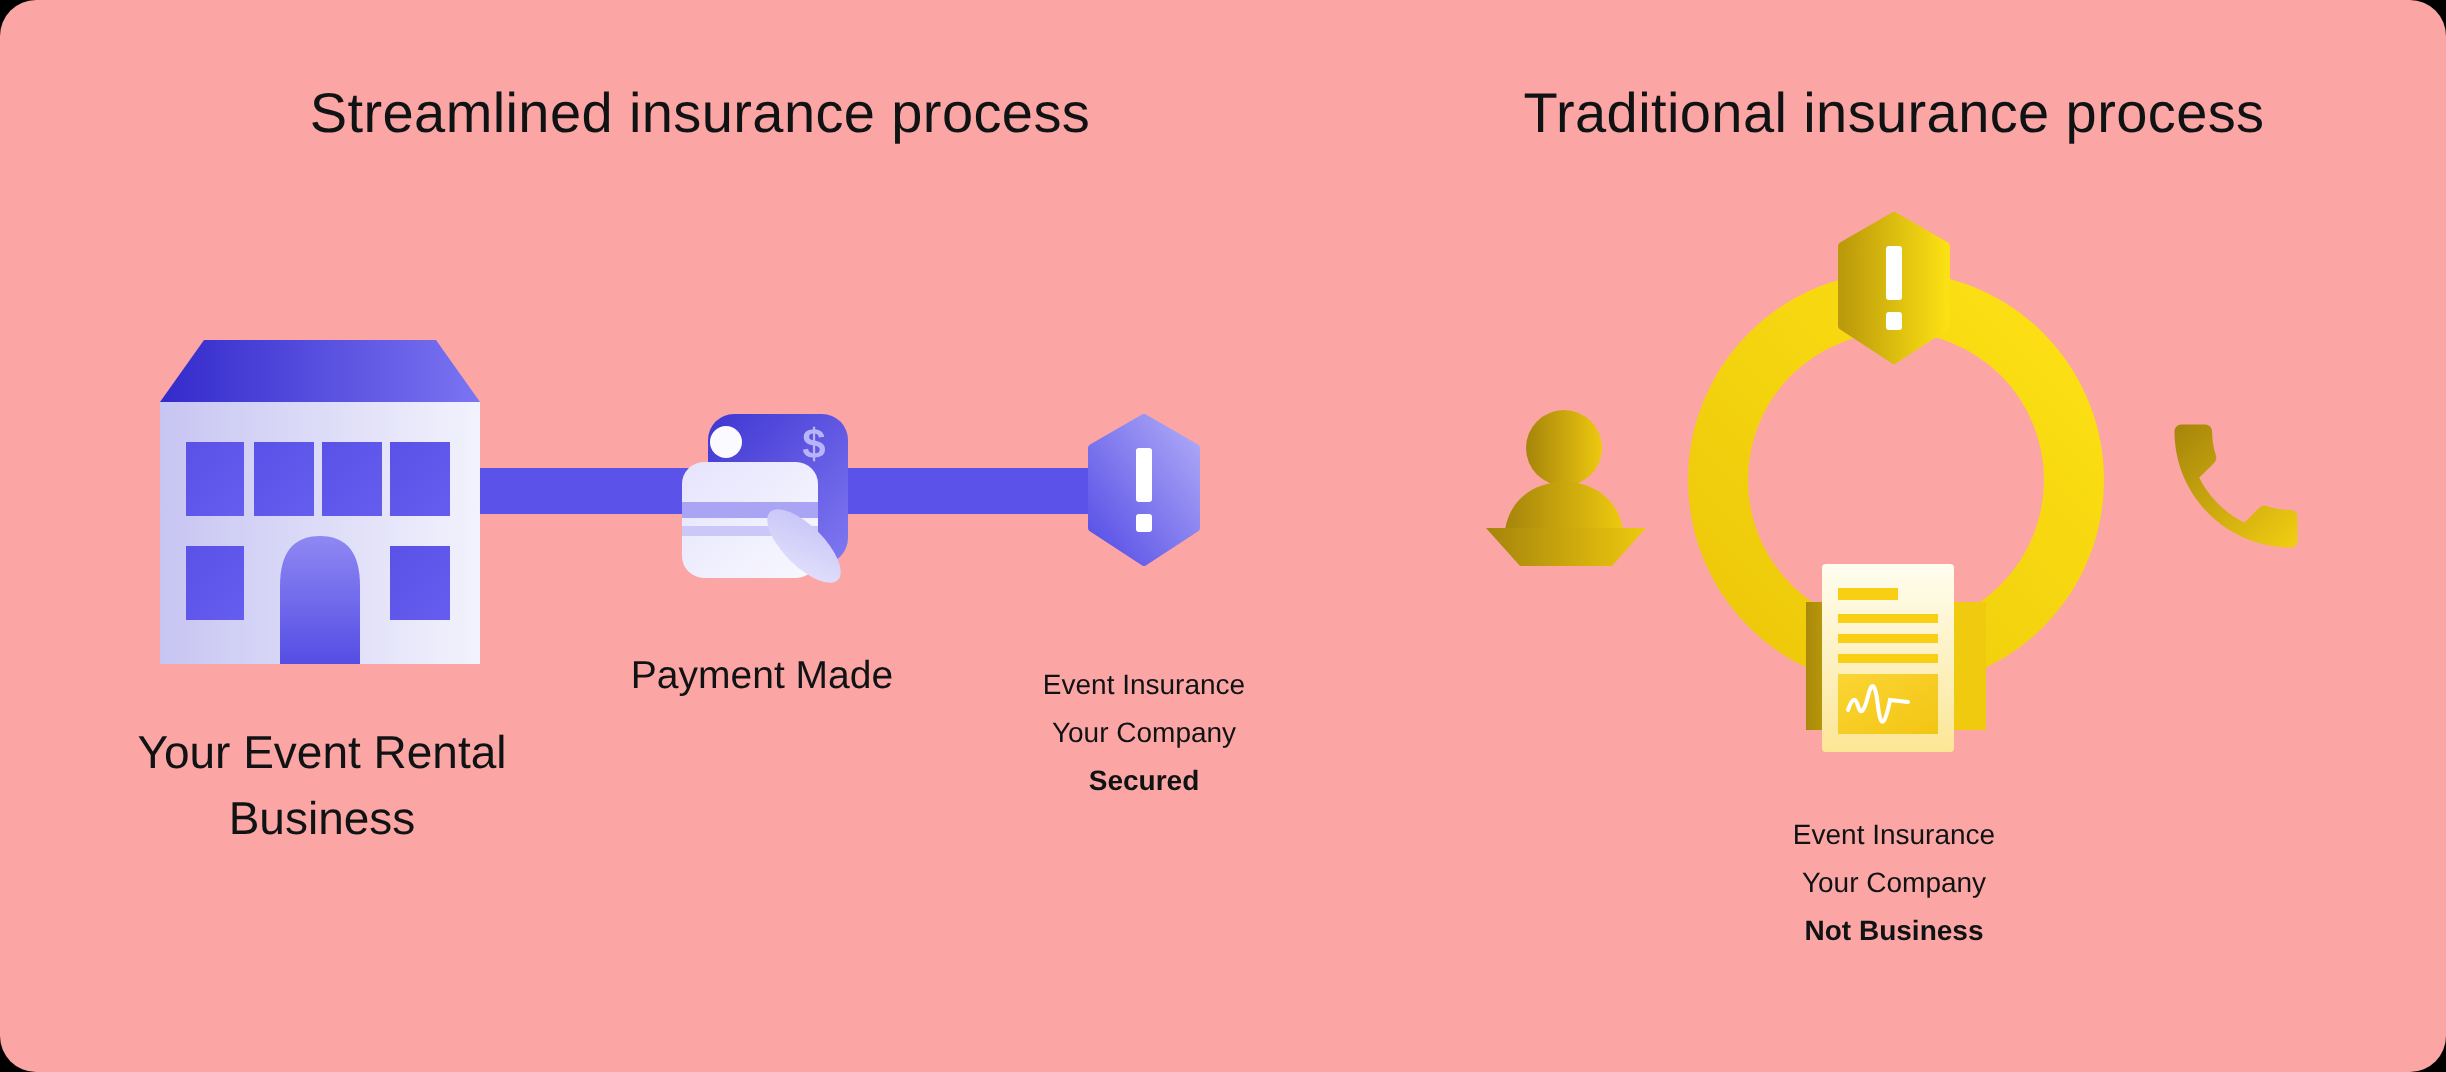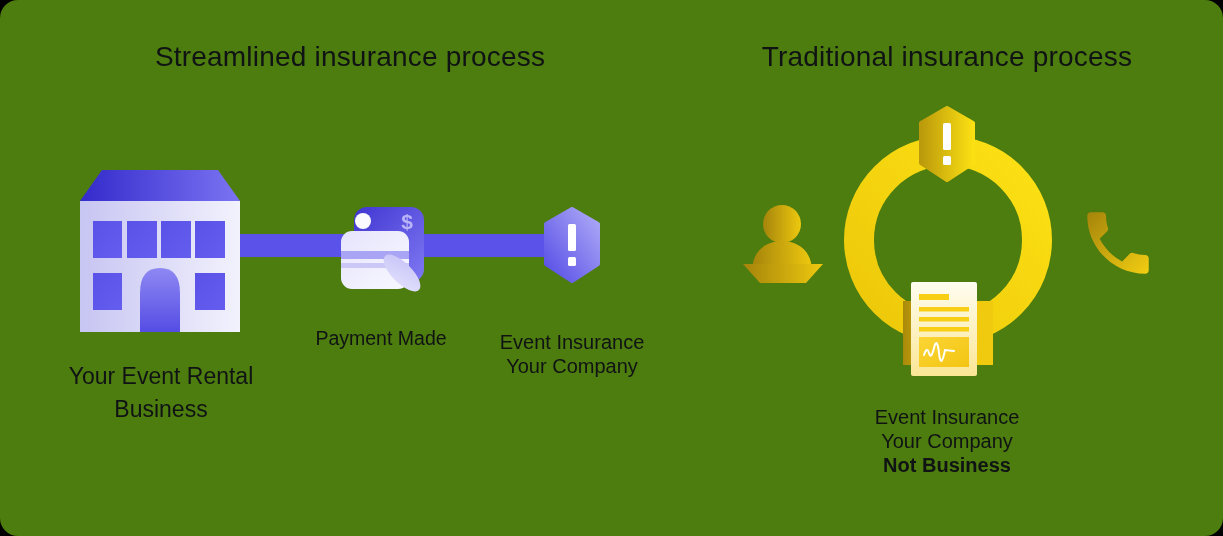--- a/index.html
+++ b/index.html
@@ -1,26 +1,26 @@
 <!DOCTYPE html>
 <html><head>
 <meta charset="utf-8">
 <style>
   html,body{margin:0;padding:0;background:#000;}
   body{width:1223px;height:536px;position:relative;overflow:hidden;
        font-family:"Liberation Sans", sans-serif;}
   .panel{position:absolute;left:0;top:0;width:1223px;height:536px;
-         background:#4d7c0f;border-radius:18px;overflow:hidden;}
+         background:#fca5a5;border-radius:18px;overflow:hidden;}
   .abs{position:absolute;}
   .title{font-size:28px;font-weight:500;color:#101314;text-align:center;
          letter-spacing:0.2px;}
   .label{color:#101314;text-align:center;}
   .lbl-md{font-size:19.5px;}
   .lbl-lg{font-size:23px;line-height:33px;}
-  .ins-label{font-size:20px;line-height:24px;}
+  .ins-label{font-size:14px;line-height:24px;}
   .bold-line{font-weight:bold;}
   .bar{background:#5a52e9;}
   svg{display:block;}
 </style>
 </head>
 <body>
 
 <div class="panel">
 
   <div class="abs title" style="left:60px;top:41px;width:580px;">Streamlined insurance process</div>
@@ -99,20 +99,21 @@
     </svg>
   </div>
 
   <div class="abs label lbl-lg" style="left:41px;top:360px;width:240px;">Your Event Rental Business</div>
 
   <div class="abs label lbl-md" style="left:281px;top:327px;width:200px;">Payment Made</div>
 
   <div class="abs label ins-label" style="left:472px;top:330px;width:200px;">
     <div>Event Insurance</div>
     <div>Your Company</div>
+    <div class="bold-line">Secured</div>
   </div>
 
   <div class="abs title" style="left:657px;top:41px;width:580px;">Traditional insurance process</div>
 
   <div class="abs" style="left:843px;top:135px;">
     <svg width="210" height="210" viewBox="0 0 210 210">
       <defs>
         <linearGradient id="ringG" x1="0" y1="1" x2="1" y2="0">
           <stop offset="0" stop-color="#ecc70a"></stop>
             <stop offset="1" stop-color="#fde114"></stop>

